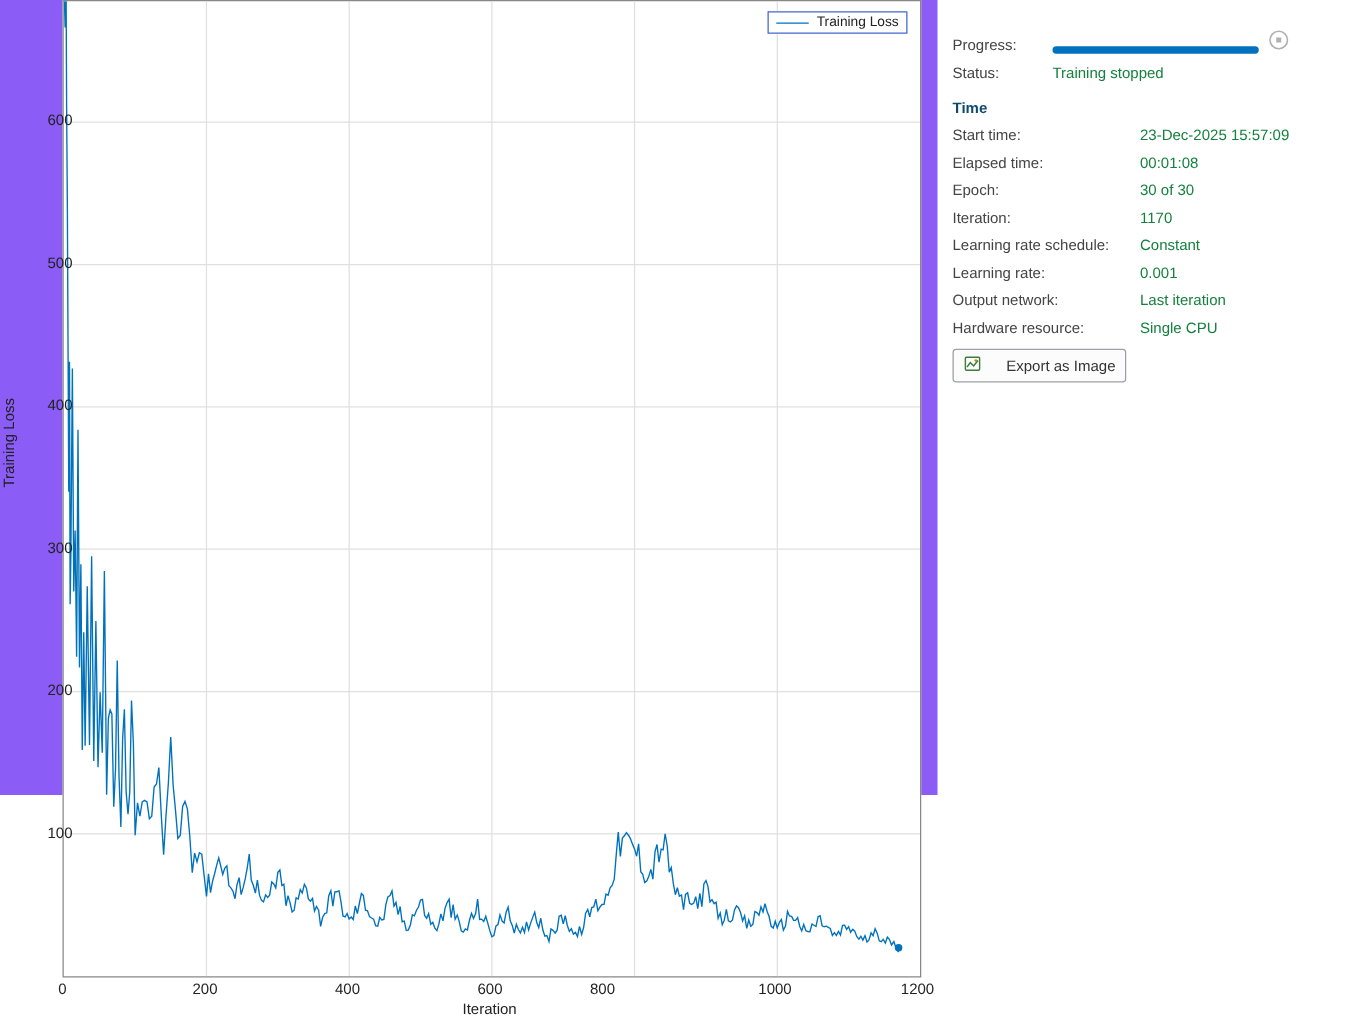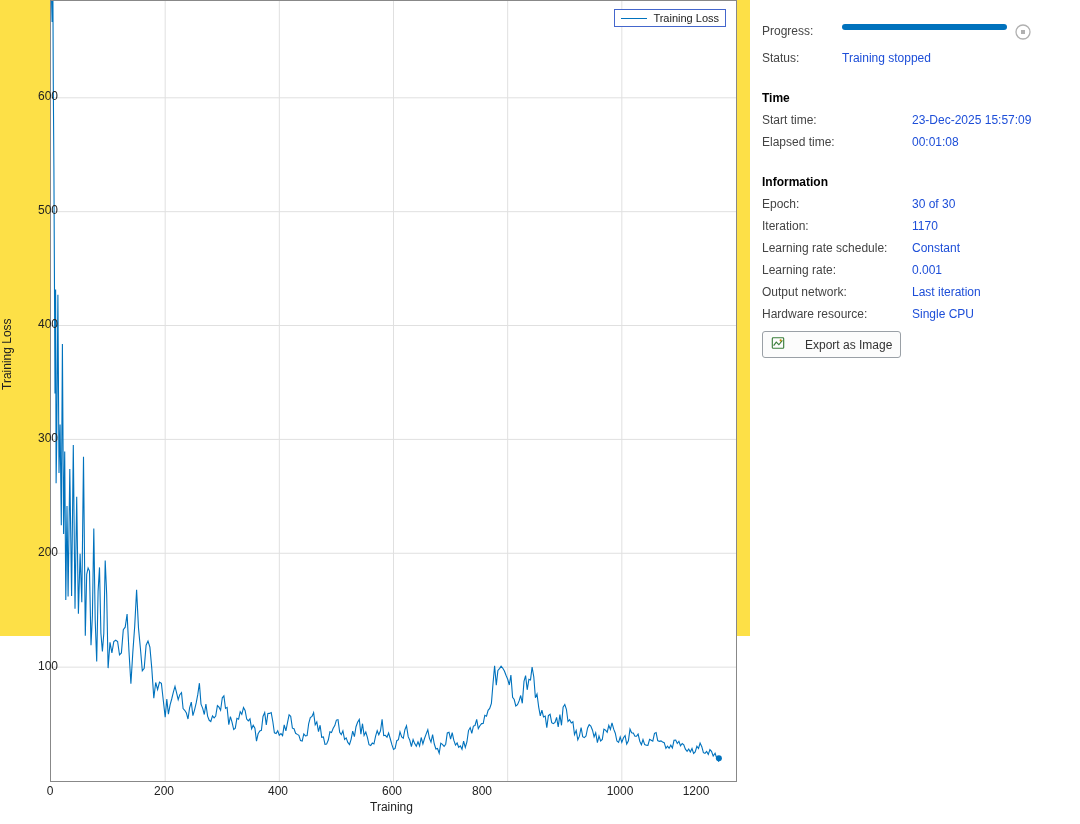--- a/index.html
+++ b/index.html
@@ -1,29 +1,29 @@
 <!DOCTYPE html>
 <html><head>
 <meta charset="utf-8">
 <style>
   html,body{margin:0;padding:0;font-family:Helvetica,Arial,sans-serif;font-size:12px;color:#222;background:#f5f5f5}
   #container{position:relative;width:1080px;height:824px;background:#fff}
-  #chart-area{position:absolute;left:0;top:0;width:750px;height:636px;background:#fde047}
+  #chart-area{position:absolute;left:0;top:0;width:750px;height:636px;background:#8b5cf6}
   #plot-box{position:absolute;left:50px;top:0;width:685px;height:780px;border:1px solid #888;background:#fff}
   #ylabel{position:absolute;left:0px;top:390px;transform:rotate(-90deg);transform-origin:left top;font-size:12px}
   #xlabel{position:absolute;left:370px;top:800px;font-size:12px}
   .ytick{position:absolute;right:692px;font-size:12px;text-align:right;width:40px}
   .xtick{position:absolute;top:784px;font-size:12px;text-align:center;width:40px}
   #legend{position:absolute;right:10px;top:8px;border:1px solid #4466cc;background:#fff;padding:2px 6px;font-size:11px;display:flex;align-items:center;gap:6px}
   #legend-line{display:inline-block;width:26px;height:0;border-top:1.6px solid #0072bd}
   #side-panel{position:absolute;left:762px;top:24px;width:310px;font-size:12px;color:#444}
-  .row{display:flex;align-items:flex-start;margin-bottom:8px}
+  .row{display:flex;align-items:flex-end;margin-bottom:8px}
   .lab{width:150px;color:#444}
-  .val{color:#1d4ed8}
-  .section-head{font-weight:bold;color:#000000;margin:26px 0 8px 0}
+  .val{color:#15803d}
+  .section-head{font-weight:bold;color:#0c4a6e;margin:14px 0 8px 0}
   #progress-track{width:165px;height:6px;background:#0072bd;border-radius:3px}
   #stop-icon{margin-left:8px}
   #export-btn{display:inline-flex;align-items:center;gap:20px;border:1px solid #9aa0a6;border-radius:3px;padding:4px 8px;background:#fcfcfc;cursor:pointer;font-size:12px;color:#333}
   svg path.loss{stroke:#0072bd;stroke-width:1.1;fill:none}
   svg line.grid{stroke:#e0e0e0;stroke-width:1}
 </style>
 </head>
 <body>
 <div id="container">
 
@@ -56,24 +56,24 @@
   <div class="ytick" style="top:317px">400</div>
   <div class="ytick" style="top:203px">500</div>
   <div class="ytick" style="top:89px">600</div>
 
   <div class="xtick" style="left:30px">0</div>
   <div class="xtick" style="left:144px">200</div>
   <div class="xtick" style="left:258px">400</div>
   <div class="xtick" style="left:372px">600</div>
   <div class="xtick" style="left:462px">800</div>
   <div class="xtick" style="left:600px">1000</div>
-  <div class="xtick" style="left:676px">1200</div>
+  <div class="xtick" style="left:714px">1200</div>
 
   <div id="ylabel">Training Loss</div>
-  <div id="xlabel">Training</div>
+  <div id="xlabel">Iteration</div>
 </div>
 
 <div id="side-panel">
 
   <div class="row">
     <div class="lab" style="width:80px">Progress:</div>
     <div id="progress-track"></div>
     <span id="stop-icon">
       <svg width="16" height="16" viewBox="0 0 16 16">
         <circle cx="8" cy="8" r="7" fill="none" stroke="#b0b0b0" stroke-width="1.3"></circle>
@@ -93,21 +93,20 @@
   <div class="row">
     <div class="lab">Start time:</div>
     <div class="val">23-Dec-2025 15:57:09</div>
   </div>
 
   <div class="row">
     <div class="lab">Elapsed time:</div>
     <div class="val">00:01:08</div>
   </div>
 
-  <div class="section-head">Information</div>
 
   <div class="row">
     <div class="lab">Epoch:</div>
     <div class="val">30 of 30</div>
   </div>
 
   <div class="row">
     <div class="lab">Iteration:</div>
     <div class="val">1170</div>
   </div>

